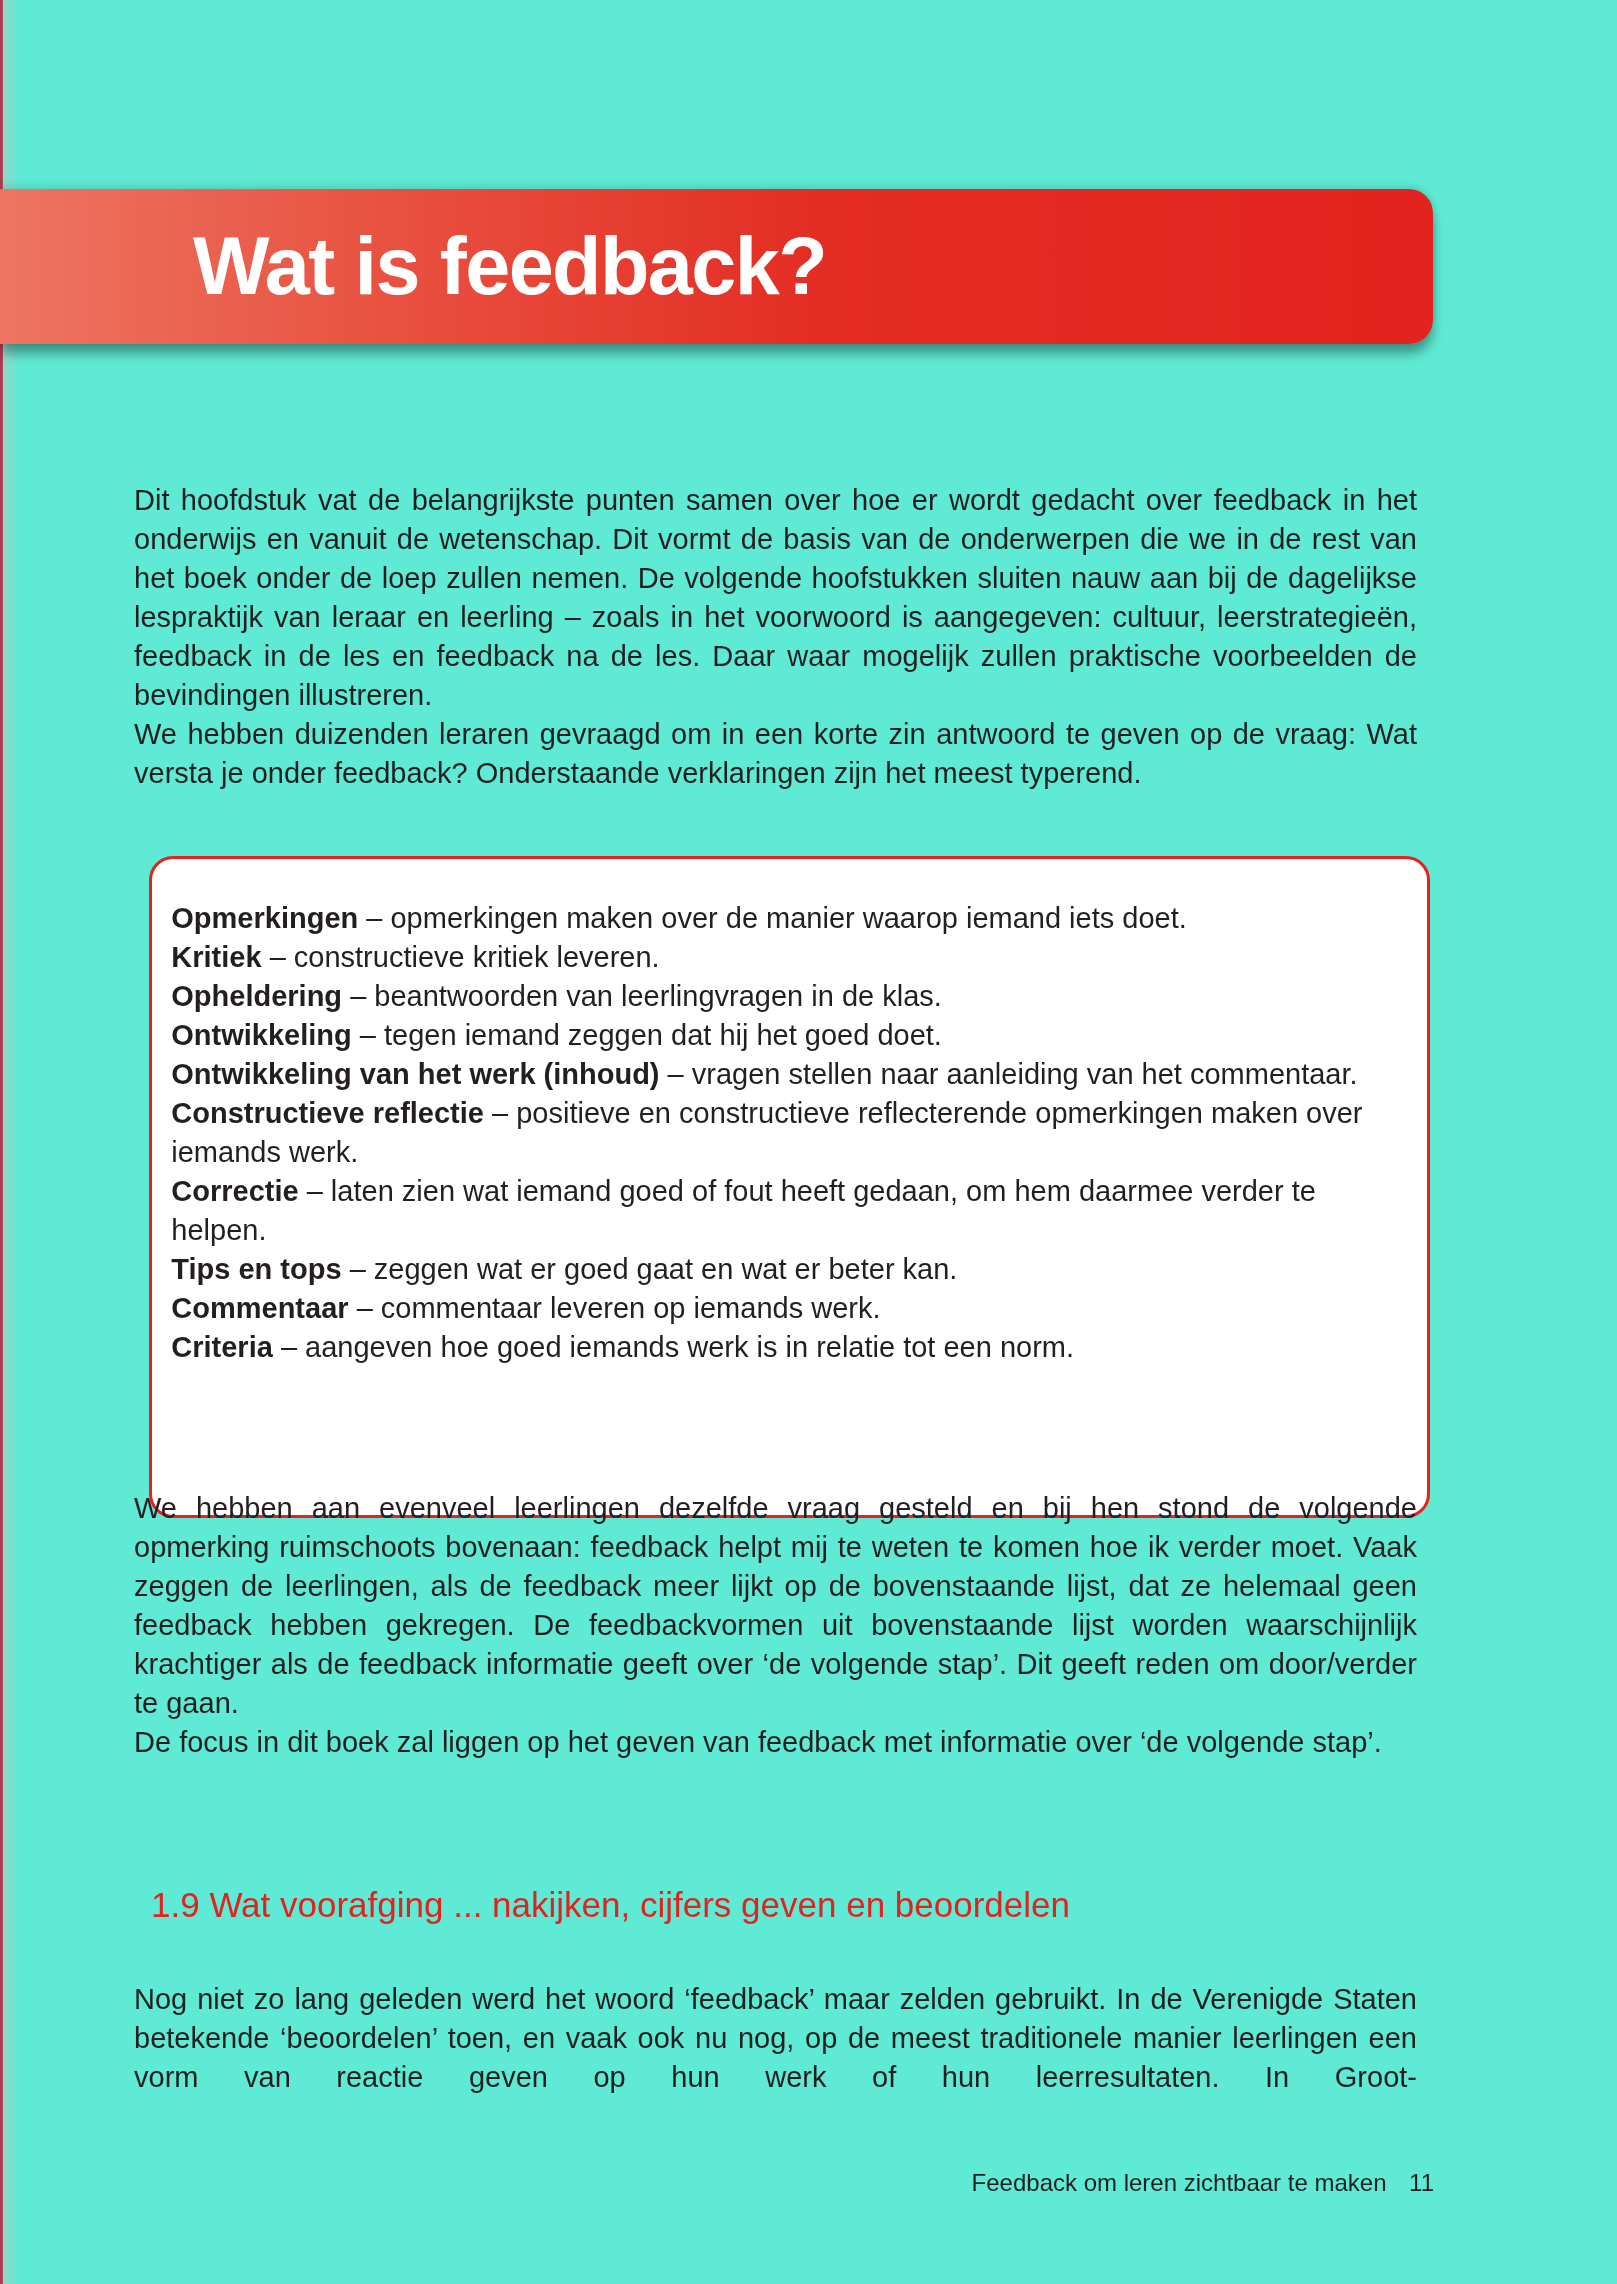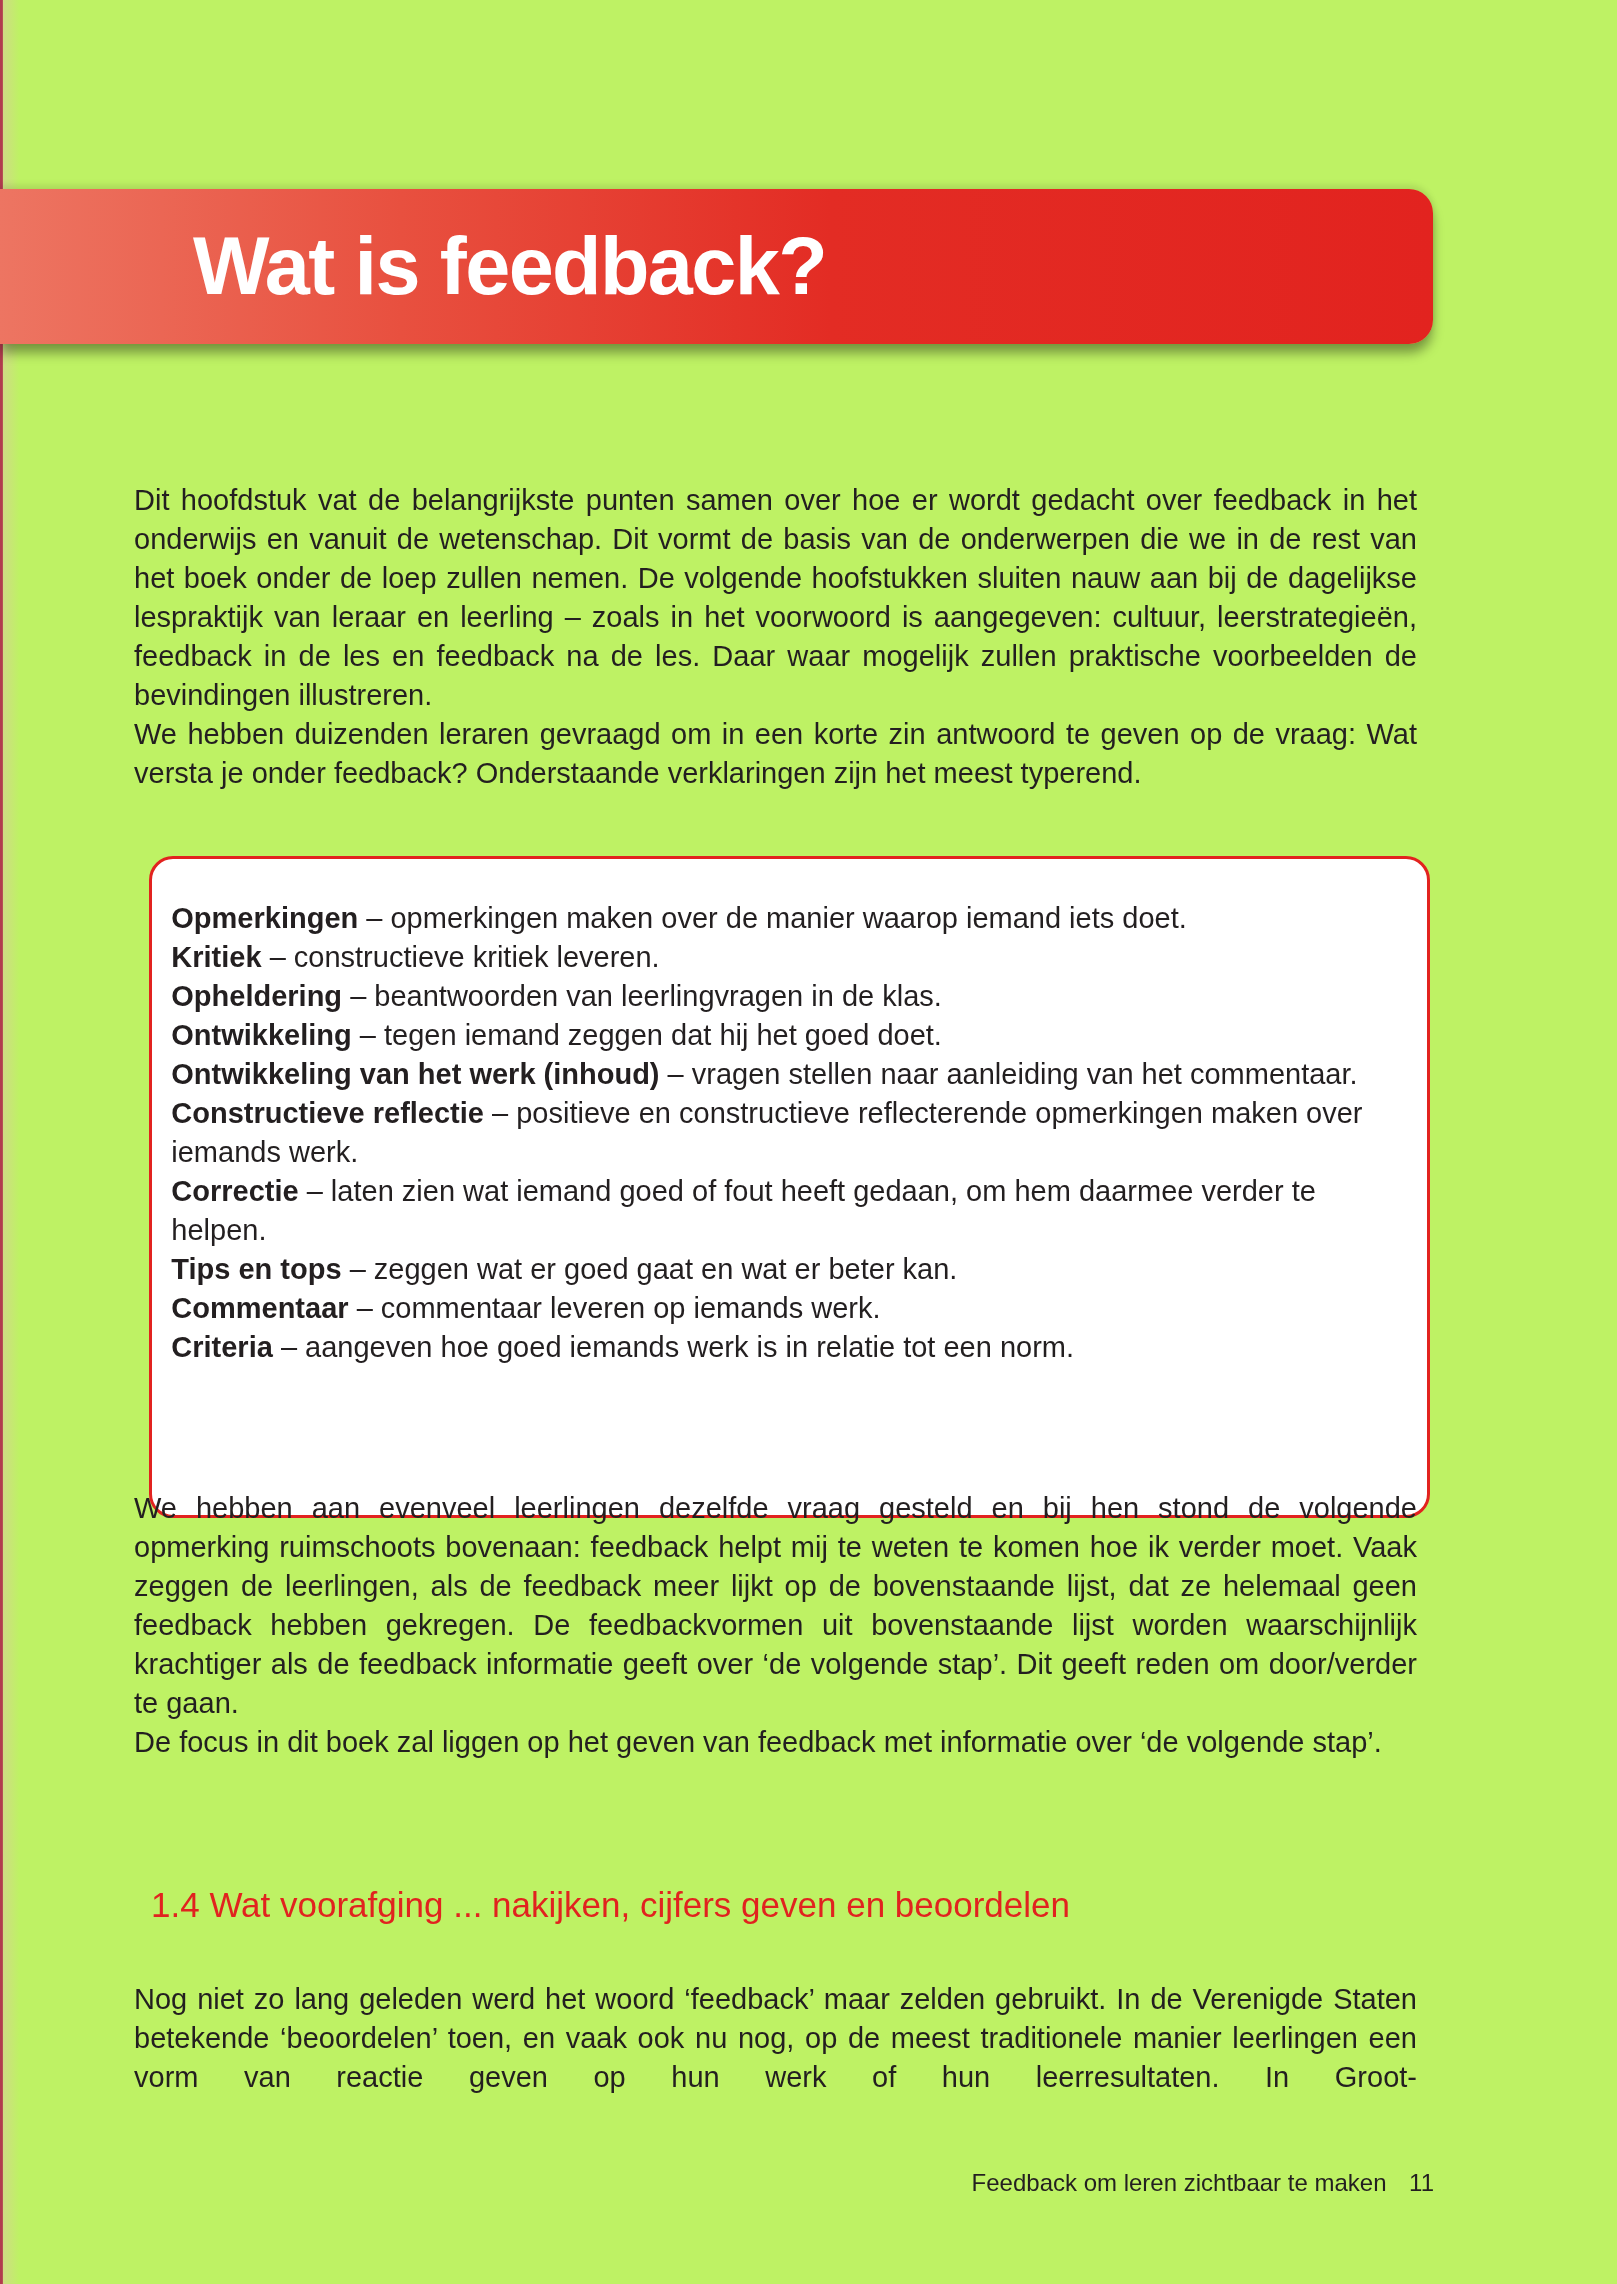--- a/index.html
+++ b/index.html
@@ -1,20 +1,20 @@
 <!DOCTYPE html>
 <html lang="nl" style="font-size:13px"><head>
 <meta charset="utf-8">
 <style>
   html, body { margin: 0; padding: 0; background: #ffffff; }
   .page {
     position: relative;
     width: 1618px;
     height: 2284px;
-    background: #bef264;
+    background: #5eead4;
     font-family: "Liberation Sans", sans-serif;
     color: #231f20;
     overflow: hidden;
   }
   
   .edge-line {
     position: absolute;
     left: 0; top: 0;
     width: 19.3px; height: 100%;
     background: linear-gradient(90deg,
@@ -163,21 +163,21 @@
           <b>Criteria</b>
           <span>– aangeven hoe goed iemands werk is in relatie tot een norm.</span>
         </div>
       </div>
 
     <p class="body-text pos-p2">
       <span>We hebben aan evenveel leerlingen dezelfde vraag gesteld en bij hen stond de volgende opmerking ruimschoots bovenaan: feedback helpt mij te weten te komen hoe ik verder moet. Vaak zeggen de leerlingen, als de feedback meer lijkt op de bovenstaande lijst, dat ze helemaal geen feedback hebben gekregen. De feedbackvormen uit bovenstaande lijst worden waarschijnlijk krachtiger als de feedback informatie geeft over ‘de volgende stap’. Dit geeft reden om door/verder te gaan.</span><br>
       <span>De focus in dit boek zal liggen op het geven van feedback met informatie over ‘de volgende stap’.</span>
     </p>
 
-    <h2 class="section-heading">1.4 Wat voorafging ... nakijken, cijfers geven en beoordelen</h2>
+    <h2 class="section-heading">1.9 Wat voorafging ... nakijken, cijfers geven en beoordelen</h2>
 
     <p class="body-text pos-p3">Nog niet zo lang geleden werd het woord ‘feedback’ maar zelden gebruikt. In de Verenigde Staten betekende ‘beoordelen’ toen, en vaak ook nu nog, op de meest traditionele manier leerlingen een vorm van reactie geven op hun werk of hun leerresultaten. In Groot-</p>
 
   </main>
 
   <footer class="footer">
     <span>Feedback om leren zichtbaar te maken</span><span class="pagenum">11</span>
   </footer>
 
 </div>

